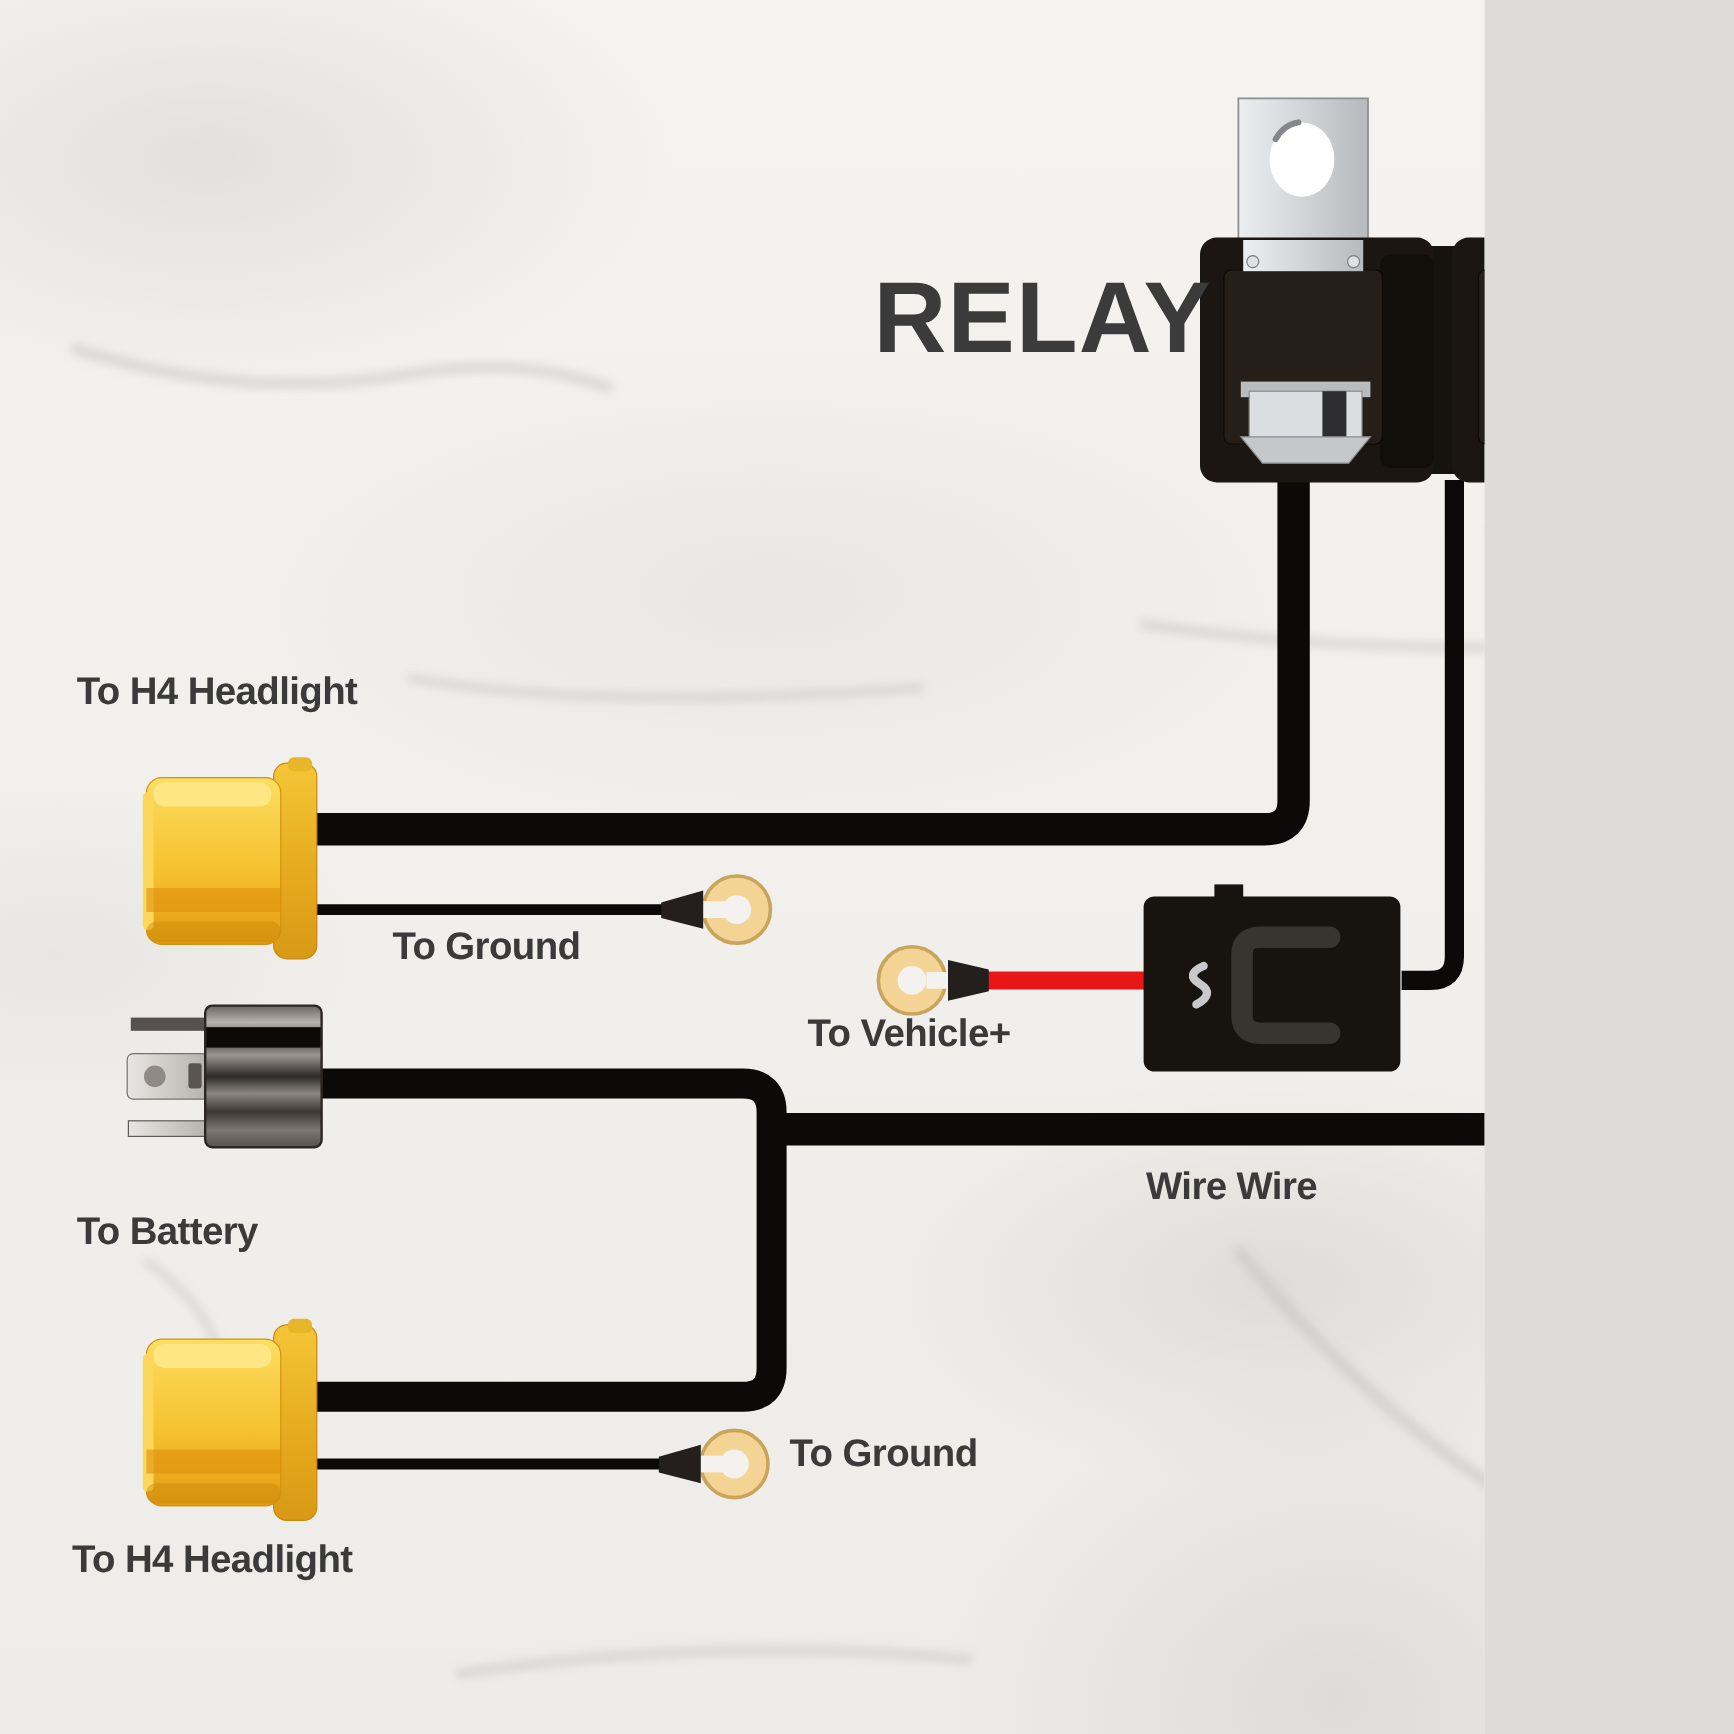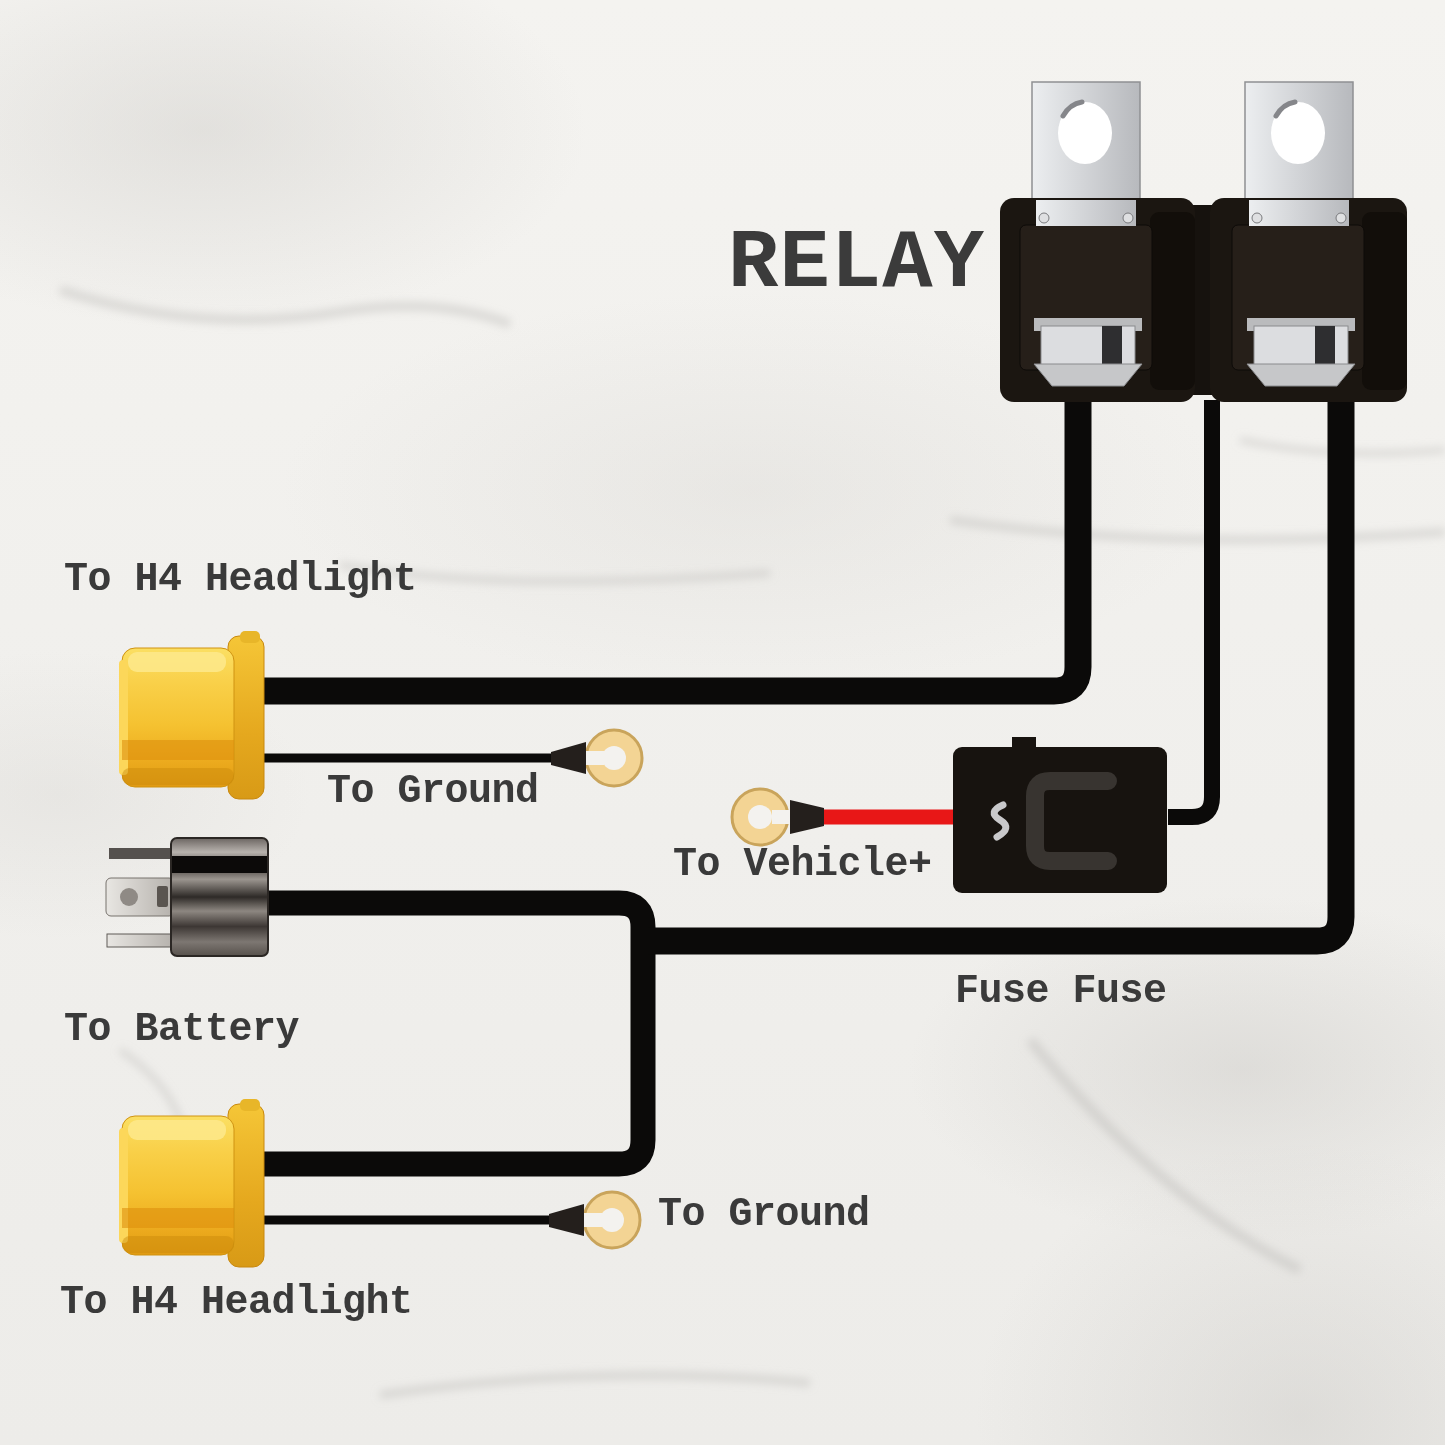--- a/index.html
+++ b/index.html
@@ -1,30 +1,30 @@
 <!DOCTYPE html>
 <html><head>
 <meta charset="utf-8">
 <style>
   html,body{margin:0;padding:0;background:#dddcd9;}
   .stage{
-    position:relative;width:1445px;height:1445px;overflow:hidden;
-    font-family:Liberation Mono, monospace;
+    position:relative;width:1237px;height:1445px;overflow:hidden;
+    font-family:Liberation Sans, sans-serif;
     background-image:
       radial-gradient(620px 320px at 14% 9%, rgba(198,196,192,.38), transparent 62%),
       radial-gradient(540px 280px at 86% 74%, rgba(188,186,182,.33), transparent 62%),
       radial-gradient(760px 320px at 52% 34%, rgba(208,206,202,.28), transparent 62%),
       radial-gradient(500px 420px at 90% 98%, rgba(185,183,179,.30), transparent 65%),
       radial-gradient(420px 240px at 4% 55%, rgba(205,203,199,.25), transparent 60%),
       linear-gradient(#f4f3f0,#edecE9);
     background-color:#f2f1ee;
   }
   .label{
     position:absolute;color:#3a3a3a;white-space:nowrap;line-height:1;
-    font-weight:600;font-size:40px;letter-spacing:-0.5px;
+    font-weight:600;font-size:32px;letter-spacing:-0.5px;
   }
   .title{
     position:absolute;color:#3b3b3b;white-space:nowrap;line-height:1;
     font-weight:800;font-size:84px;letter-spacing:1px;
   }
   svg.art{position:absolute;left:0;top:0;}
 </style>
 </head>
 <body>
 
@@ -191,21 +191,21 @@
   </svg>
 
   <div class="title" style="left:728px;top:222px">RELAY</div>
 
   <div class="label" style="left:64px;top:560px">To H4 Headlight</div>
 
   <div class="label" style="left:327px;top:772px">To Ground</div>
 
   <div class="label" style="left:673px;top:845px">To Vehicle+</div>
 
-  <div class="label" style="left:955px;top:972px">Fuse Fuse</div>
+  <div class="label" style="left:955px;top:972px">Wire Wire</div>
 
   <div class="label" style="left:64px;top:1010px">To Battery</div>
 
   <div class="label" style="left:658px;top:1195px">To Ground</div>
 
   <div class="label" style="left:60px;top:1283px">To H4 Headlight</div>
 
 </div>
 
 </body></html>

